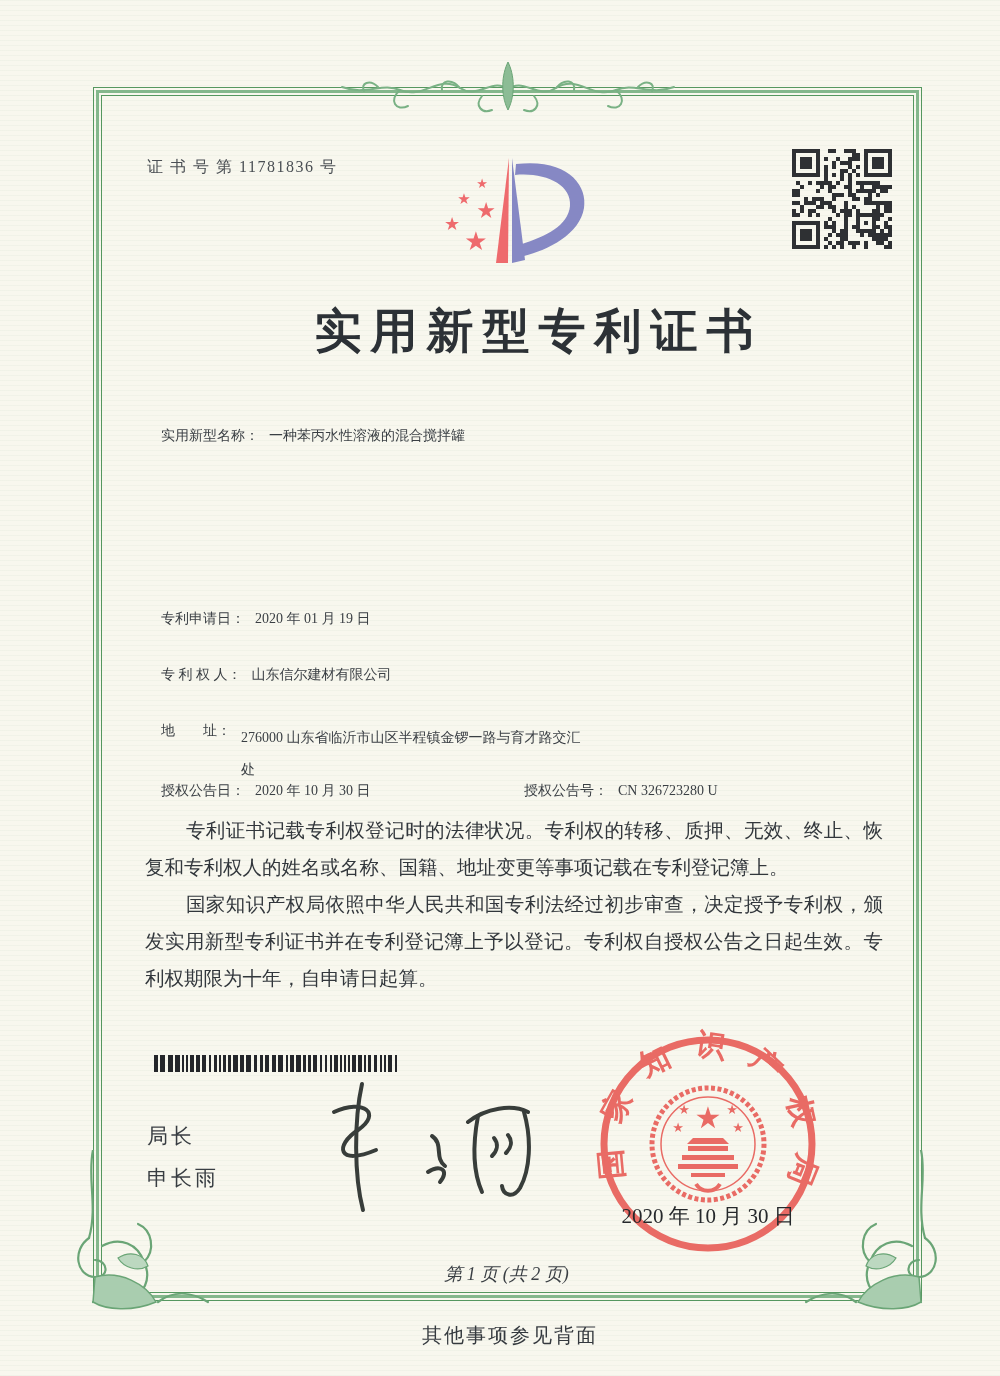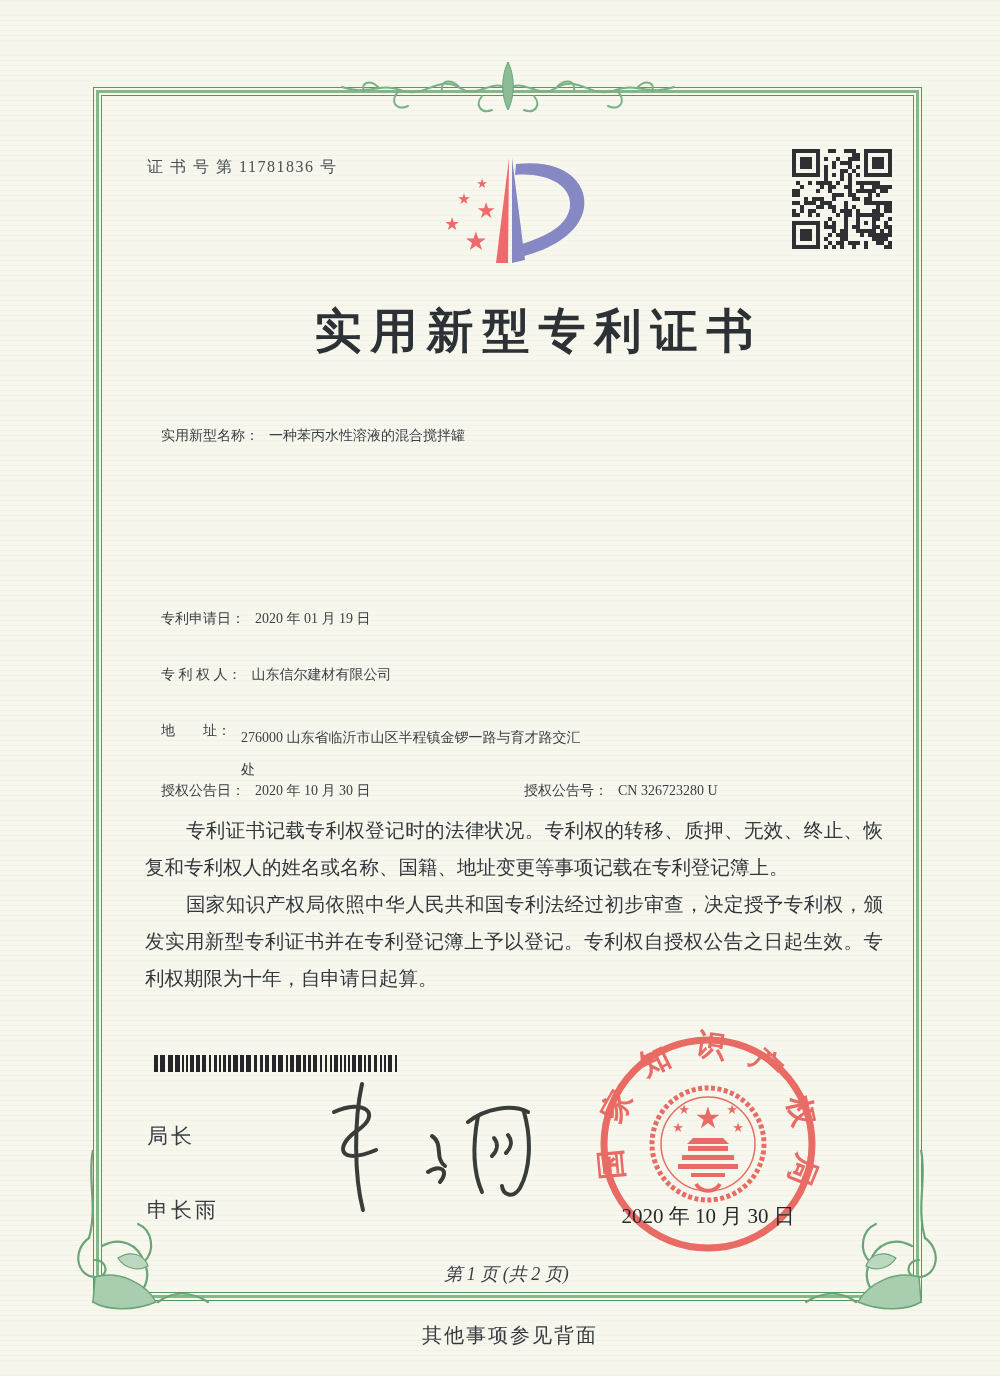--- a/index.html
+++ b/index.html
@@ -26,21 +26,21 @@
   .flabel{white-space:pre;margin-right:10px;}
   .addr-lines{display:inline-block;vertical-align:top;white-space:normal;}
   .addr-lines div{line-height:32px;}
   .grant2{position:absolute;left:363px;top:0;white-space:nowrap;}
   
   .body-text{left:145px;top:812px;width:738px;font-size:19.5px;line-height:37px;color:#32373c;}
   .body-text p{margin:0;text-indent:2.1em;text-align:justify;}
   
   .barcode{left:154px;top:1055px;}
   .signer-role{left:147px;top:1122px;font-size:21px;letter-spacing:3px;}
-  .signer-name{left:147px;top:1164px;font-size:21px;letter-spacing:3px;margin-top:32px;}
+  .signer-name{left:147px;top:1164px;font-size:21px;letter-spacing:3px;}
   .signature{left:282px;top:1078px;}
   .seal{left:590px;top:1026px;opacity:.93;}
   .seal-date{left:595px;top:1202px;width:226px;text-align:center;font-size:21px;color:#25282b;}
   .page-info{left:93px;top:1262px;width:827px;text-align:center;font-size:18px;color:#3a3f44;font-style:italic;}
   .back-note{left:0;top:1322px;width:1000px;text-align:center;font-size:20px;letter-spacing:2px;color:#34393e;padding-left:10px;}
 </style>
 <title>实用新型专利证书</title></head>
 <body>
 
 <div class="page">

